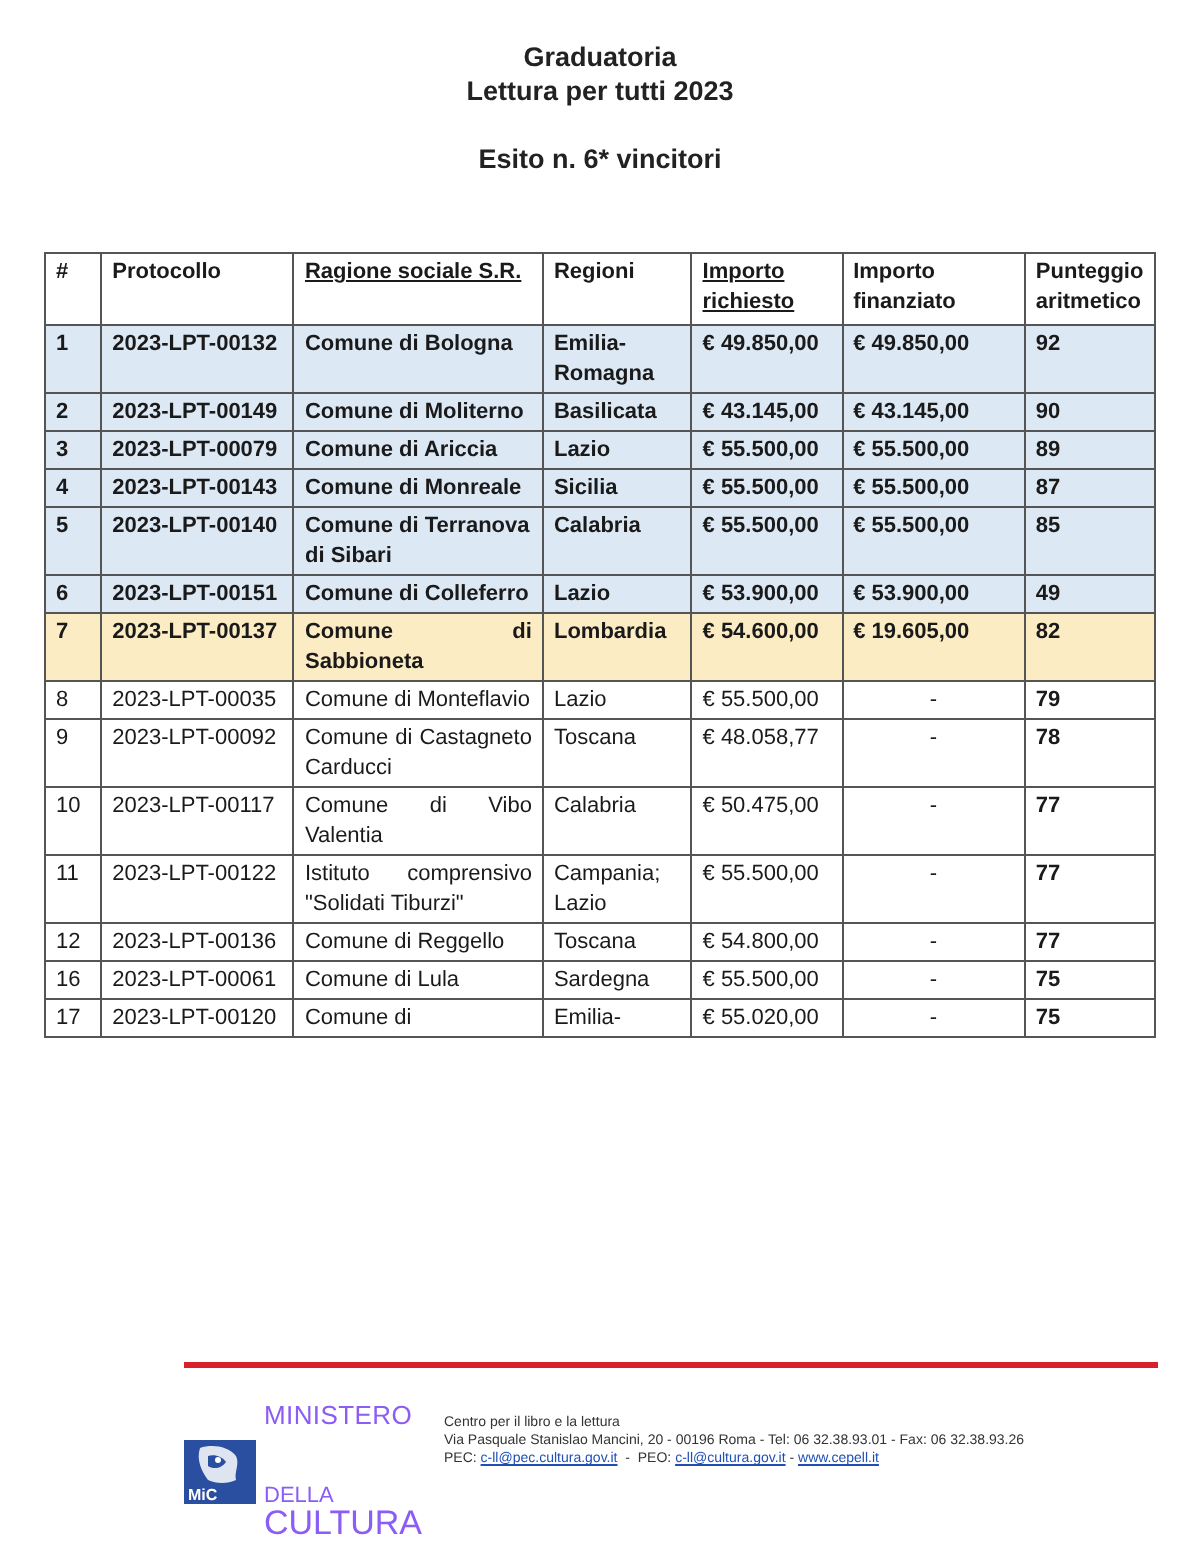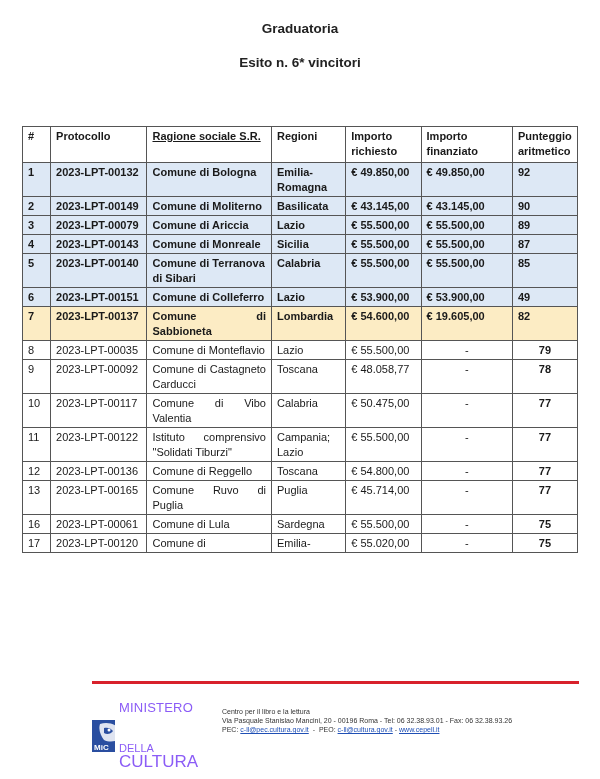--- a/index.html
+++ b/index.html
@@ -11,42 +11,43 @@
   table.grad { position: absolute; top: 126px; left: 22px; width: 556px;
                border-collapse: collapse; font-size: 11px; line-height: 15px; }
   table.grad th, table.grad td { border: 1.5px solid #555; padding: 2px 5px 1px 5px;
                vertical-align: top; text-align: left; }
   table.grad th { font-weight: bold; height: 32px; background: #fff; }
   table.grad td.just { text-align: justify; text-align-last: left; }
   .col-n { width: 17px; }
   .col-p { width: 85px; }
   .col-r { width: 113px; text-decoration: underline; }
   .col-reg { width: 63px; }
-  .col-ir { width: 64px; }
+  .col-ir { width: 64px; text-decoration: underline; }
   .col-if { width: 80px; }
   .col-pt { width: 50px; }
   tr.win td { background: #dde8f5; font-weight: bold; }
   tr.partial td { background: #fcecc4; font-weight: bold; }
-  tr.other td.score { font-weight: bold; text-align: center; }
+  tr.other td.score { font-weight: bold; }
   td.dash { text-align: center !important; }
   .footer-line { position: absolute; left: 92px; top: 681px; width: 487px; height: 3px; background: #d8212b; }
   .logo { position: absolute; left: 92px; top: 702px; display: flex; align-items: center; }
-  .logo-mark { width: 23px; height: 32px; background: #2a4ea0; position: relative; overflow: hidden; }
+  .logo-mark { width: 36px; height: 32px; background: #2a4ea0; position: relative; overflow: hidden; }
   .logo-text { margin-left: 4px; color: #8b5cf6; line-height: 12px; }
   .logo-text .l1 { font-size: 13px; letter-spacing: 0.2px; }
   .logo-text .l2 { font-size: 11px; margin-top: 28px; }
   .logo-text .l3 { font-size: 17px; line-height: 16px; }
   .contacts { position: absolute; left: 222px; top: 707px; font-size: 7px; line-height: 9px; color: #333; white-space: nowrap; }
   .contacts a { color: #1f4fb5; text-decoration: underline; }
 </style>
 </head>
 <body>
 
 <div class="titles">
   <div>Graduatoria</div>
+  <div>Lettura per tutti 2023</div>
   <div class="subtitle">Esito n. 6* vincitori</div>
 </div>
 
 <table class="grad">
   <thead>
     <tr>
       <th class="col-n">#</th>
       <th class="col-p">Protocollo</th>
       <th class="col-r">Ragione sociale S.R.</th>
       <th class="col-reg">Regioni</th>
@@ -154,29 +155,20 @@
         <td>€ 55.500,00</td>
         <td class="dash">-</td>
         <td class="score">77</td>
       </tr>
       <tr class="other">
         <td>12</td>
         <td>2023-LPT-00136</td>
         <td>Comune di Reggello</td>
         <td>Toscana</td>
         <td>€ 54.800,00</td>
-        <td class="dash">-</td>
-        <td class="score">77</td>
-      </tr>
-      <tr class="other">
-        <td>13</td>
-        <td>2023-LPT-00165</td>
-        <td class="just">Comune Ruvo di Puglia</td>
-        <td>Puglia</td>
-        <td>€ 45.714,00</td>
         <td class="dash">-</td>
         <td class="score">77</td>
       </tr>
       <tr class="other">
         <td>16</td>
         <td>2023-LPT-00061</td>
         <td>Comune di Lula</td>
         <td>Sardegna</td>
         <td>€ 55.500,00</td>
         <td class="dash">-</td>

